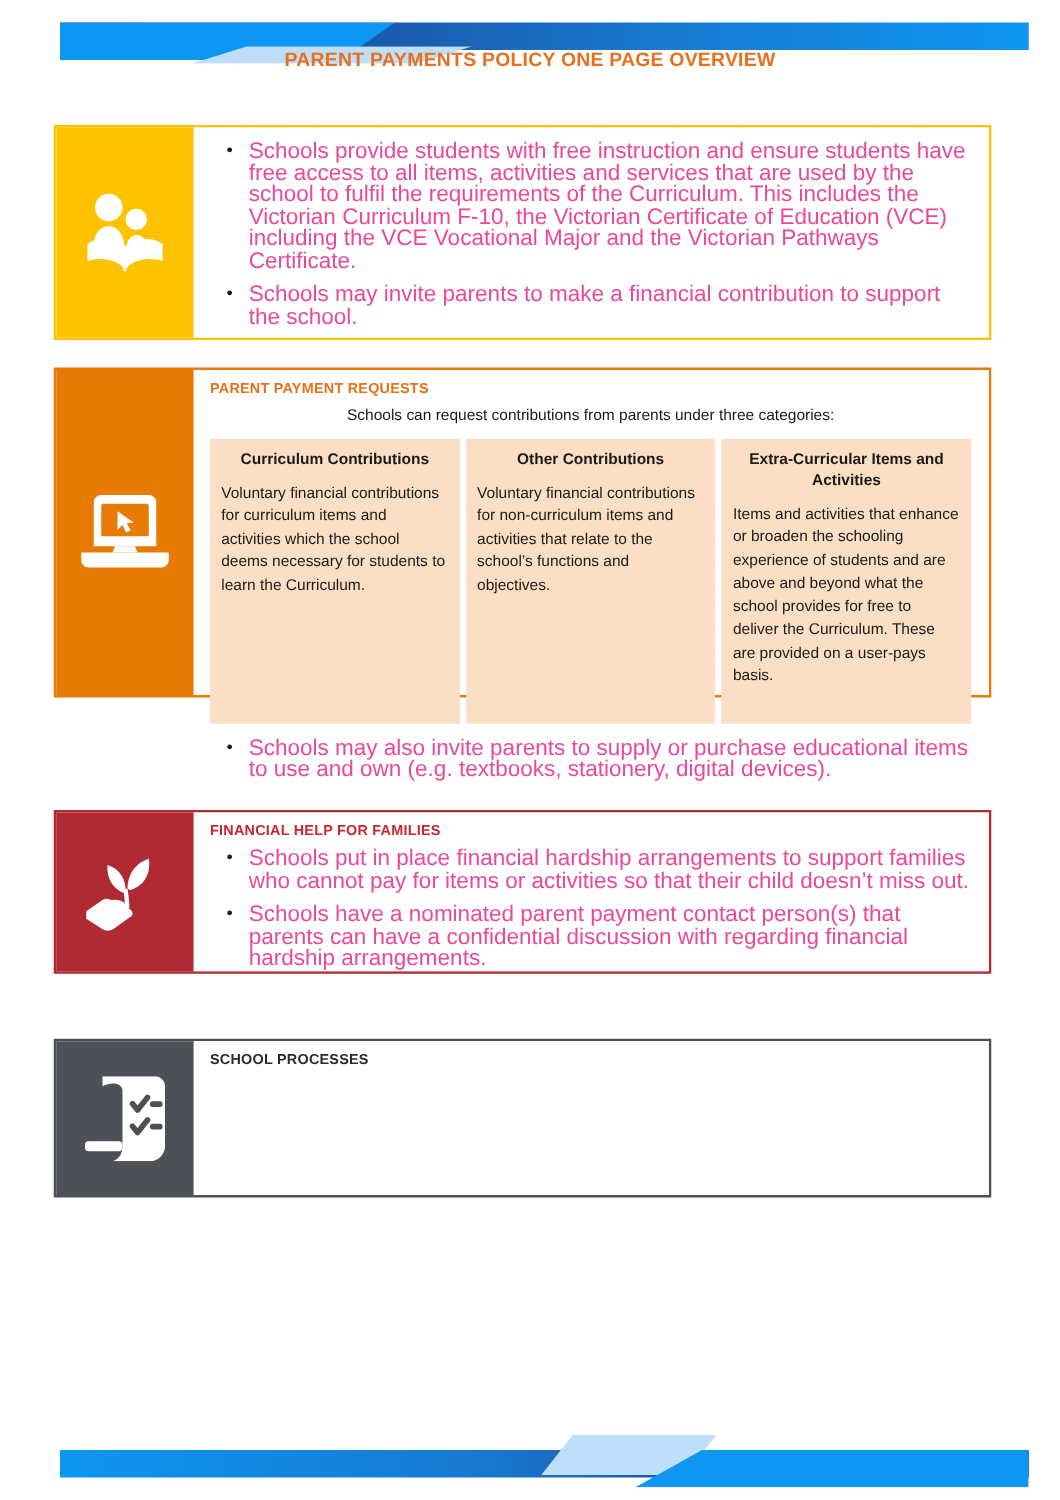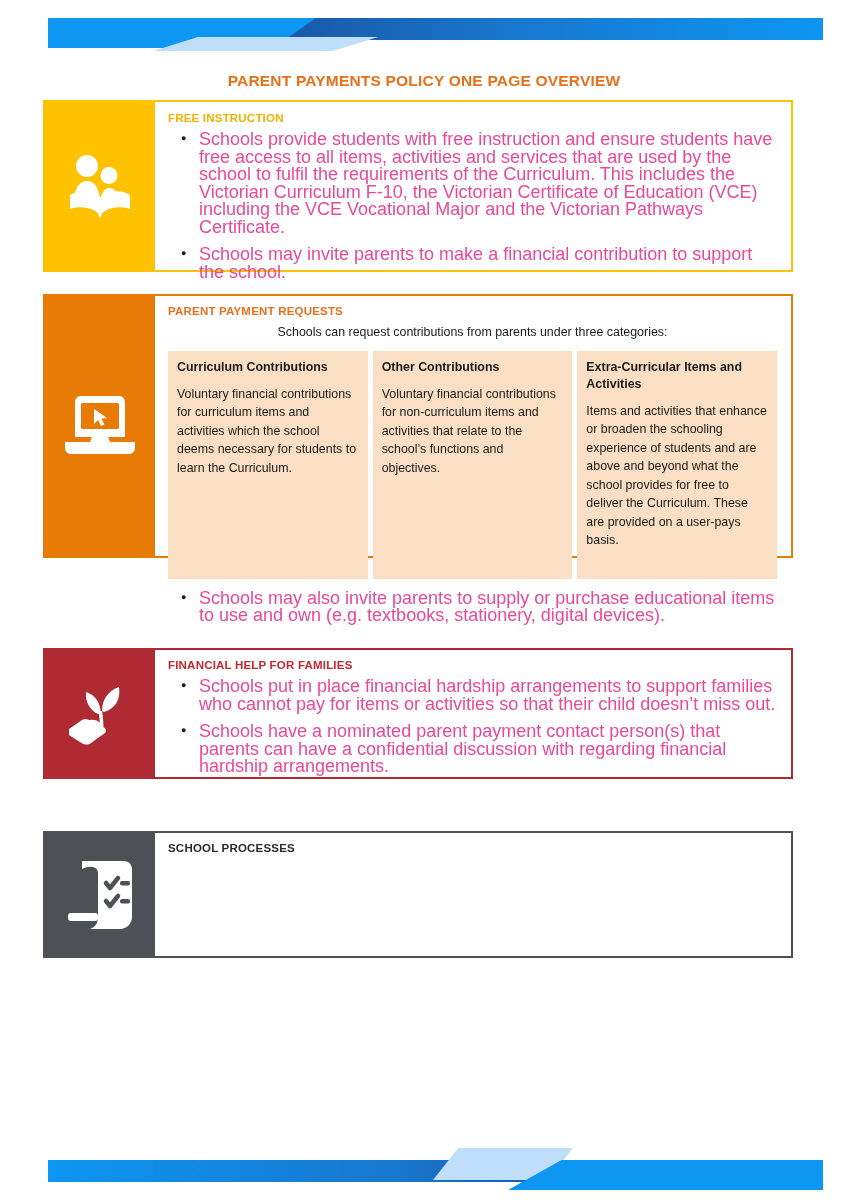--- a/index.html
+++ b/index.html
@@ -80,21 +80,20 @@
   .page-title {
     position: absolute;
     top: 40px;
     left: 0;
     width: 848px;
     text-align: center;
     font-size: 15.5px;
     font-weight: bold;
     color: #E8701A;
     letter-spacing: 0.2px;
-    margin-top: 32px;
   }
 
   
   .section {
     position: absolute;
     left: 43px;
     width: 750px;
     display: flex;
     box-sizing: border-box;
     background: #ffffff;
@@ -175,21 +174,21 @@
   .cat-col {
     flex: 1 1 0;
     background: #FBDFC4;
     padding: 8px 9px 10px 9px;
     box-sizing: border-box;
     min-height: 228px;
   }
   .cat-title {
     font-size: 12.4px;
     font-weight: bold;
-    text-align: left;
+    text-align: center;
     color: #1a1a1a;
     line-height: 17px;
     margin-bottom: 9px;
   }
   .cat-body {
     font-size: 12.4px;
     line-height: 18.5px;
     color: #1a1a1a;
   }
 
@@ -232,21 +231,20 @@
         <circle cx="45" cy="22.5" r="8.5"></circle>
         <path d="M10 50 C10 36 15 28 23 28 C31 28 36 36 36 50 Z"></path>
         <path d="M36 52 C36 42 39.5 35 45.5 35 C51.5 35 55 42 55 52 Z"></path>
         <path d="M6 42 C12 38 20 37 27 40 C30.5 41.5 33.5 44 35.5 46.5 L35.5 62 C33 59 29.5 56.5 25.5 55.5 C18.5 53.5 11 54 6 56 Z"></path>
         <path d="M66 42 C60 38 52 37 45 40 C41.5 41.5 38.5 44 36.5 46.5 L36.5 62 C39 59 42.5 56.5 46.5 55.5 C53.5 53.5 61 54 66 56 Z"></path>
         <rect x="34.6" y="44" width="2.8" height="20" rx="1"></rect>
       </svg>
     </span>
   </div>
   <div class="content-panel">
-    <div class="sec-heading">FREE INSTRUCTION</div>
     <ul class="bullets">
       <li>Schools provide students with free instruction and ensure students have free access to all items, activities and services that are used by the school to fulfil the requirements of the Curriculum. This includes the Victorian Curriculum F-10, the Victorian Certificate of Education (VCE) including the VCE Vocational Major and the Victorian Pathways Certificate.</li>
       <li>Schools may invite parents to make a financial contribution to support the school.</li>
     </ul>
   </div>
 </div>
 
 <div class="section" id="sec-requests">
   <div class="icon-panel">
     <span>

